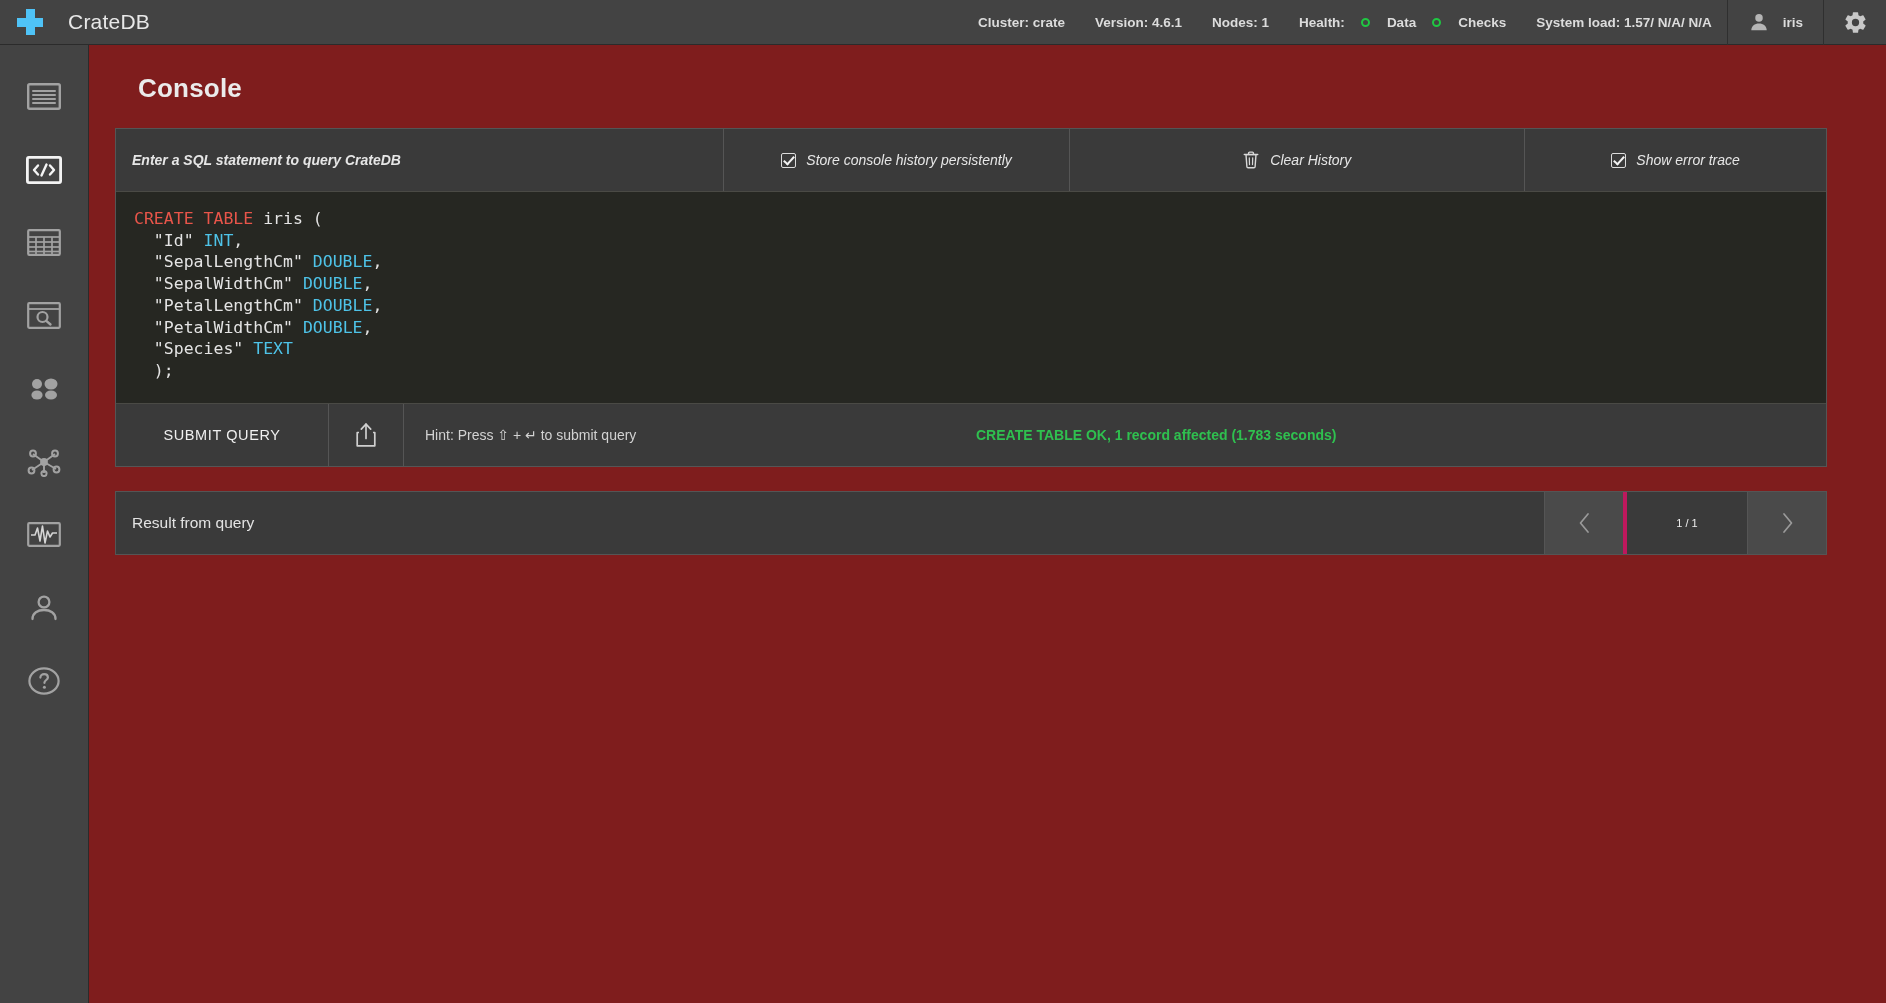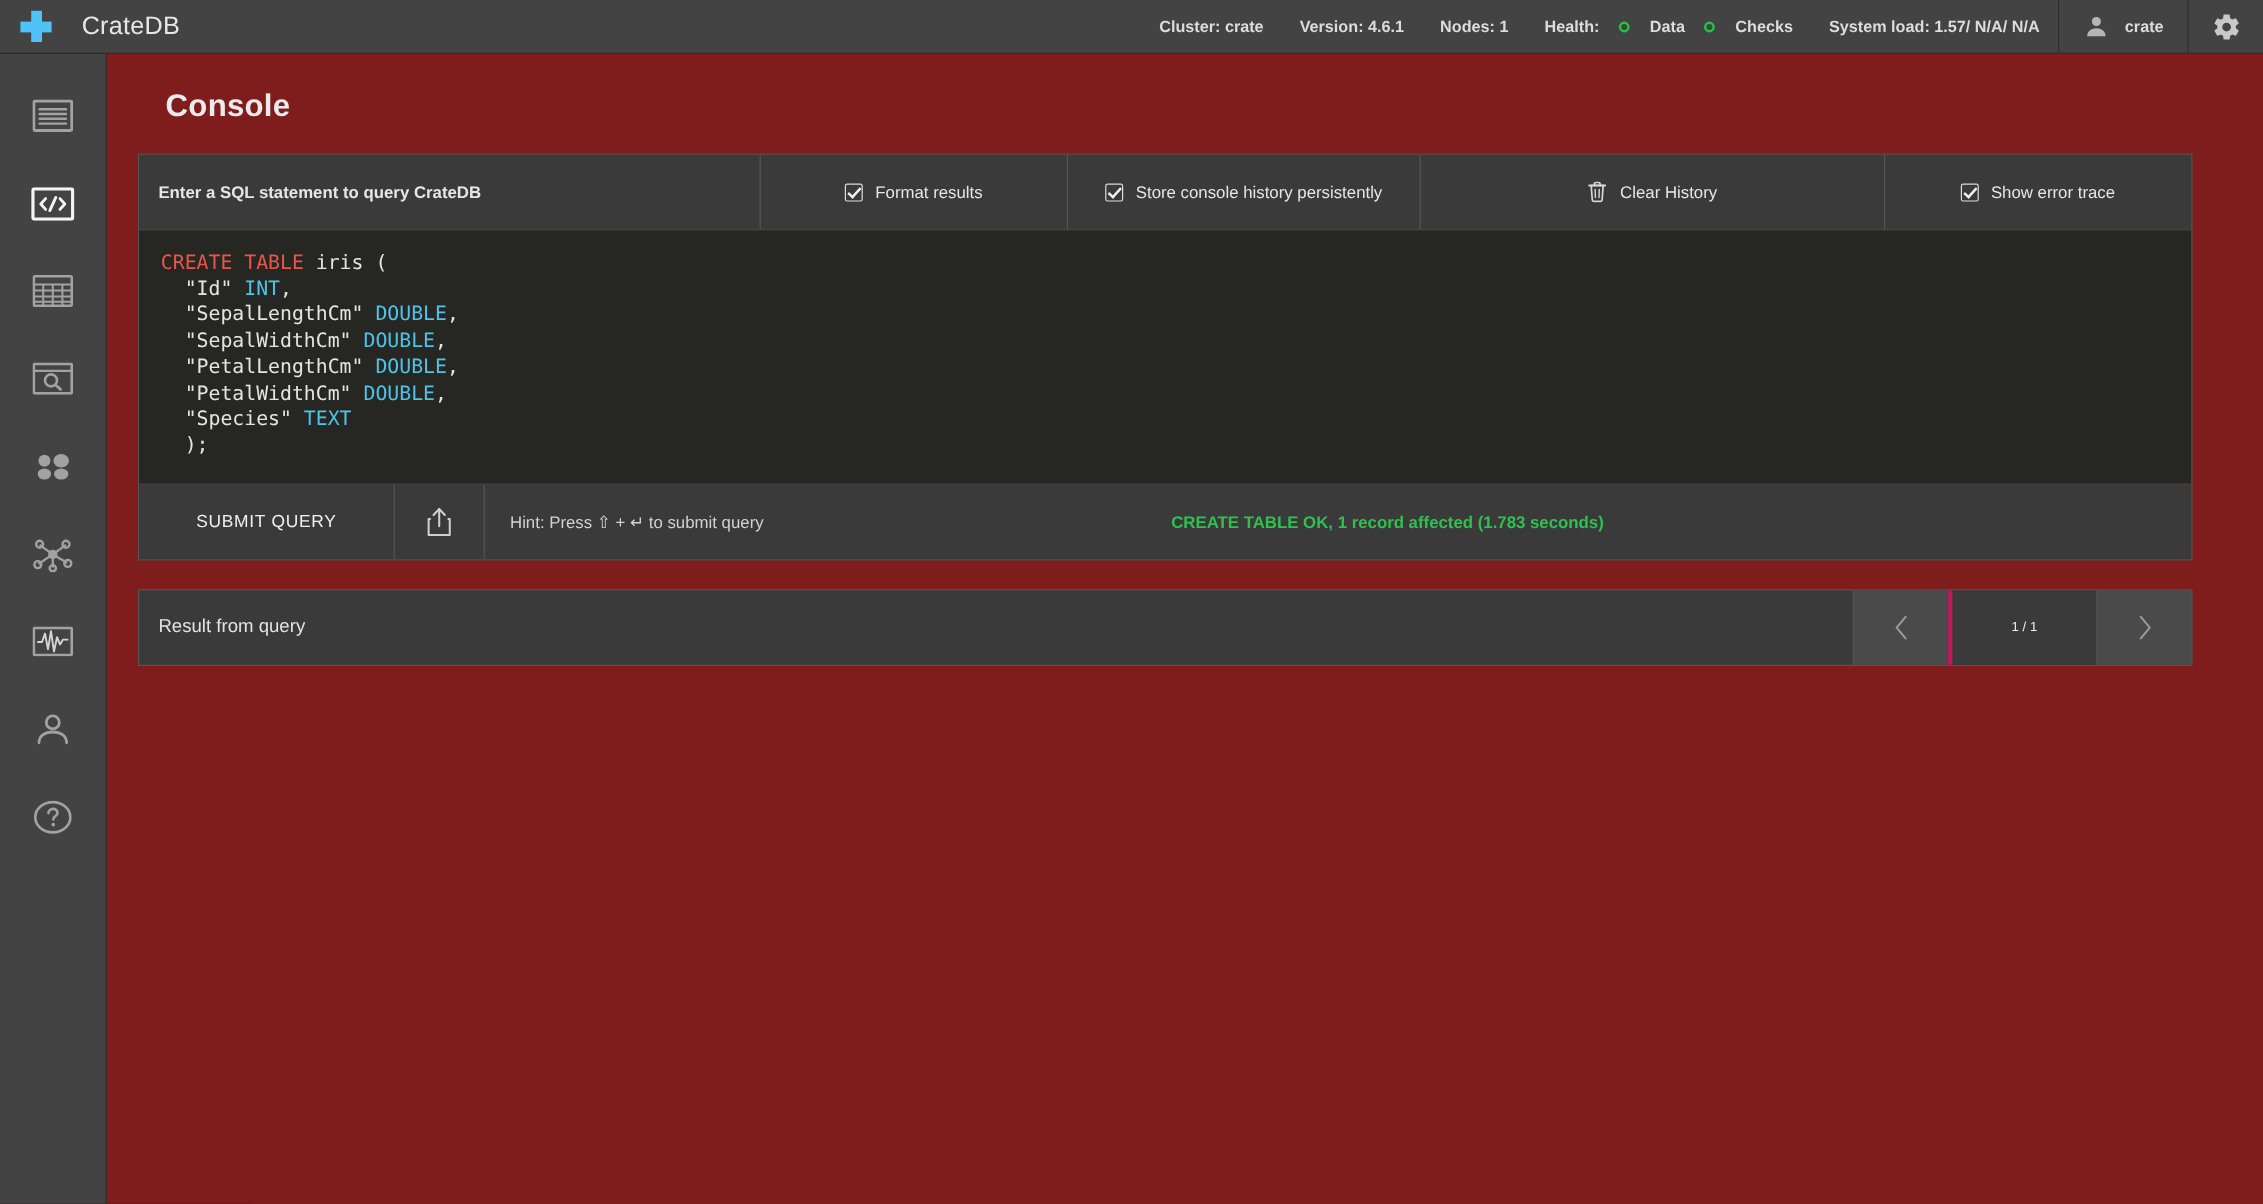--- a/index.html
+++ b/index.html
@@ -113,20 +113,21 @@
   .console-panel {
     margin: 24px 0 0 26px;
     width: 1712px;
     border: 1px solid #555;
   }
 
   .toolbar {
     display: flex;
     height: 62px;
     background: #3a3a3a;
+    font-style: italic;
   }
   .tb-cell {
     display: flex;
     align-items: center;
     border-right: 1px solid #555;
     color: #e6e6e6;
     font-size: 14px;
   }
   .tb-cell:last-child { border-right: none; }
   .tb-label {
@@ -284,21 +285,21 @@
     <div class="nav-stat">System load: 1.57/ N/A/ N/A</div>
   </div>
 
   <div class="nav-divider"></div>
 
   <div class="nav-user">
     <svg width="22" height="22" viewBox="0 0 24 24">
       <circle cx="12" cy="7.5" r="4.1" fill="#b5b5b5"></circle>
       <path d="M3.6 21c0-4.6 3.8-7.4 8.4-7.4s8.4 2.8 8.4 7.4z" fill="#b5b5b5"></path>
     </svg>
-    <span>crate</span>
+    <span>iris</span>
   </div>
 
   <div class="nav-divider"></div>
 
   <div class="nav-gear">
     <svg width="25" height="25" viewBox="0 0 24 24">
       <path fill="#c8c8c8" d="M19.4 13a7.8 7.8 0 000-2l2.1-1.6a.5.5 0 00.12-.64l-2-3.46a.5.5 0 00-.6-.22l-2.49 1a7.3 7.3 0 00-1.7-1L14.5 2.5a.5.5 0 00-.5-.42h-4a.5.5 0 00-.5.42L9.17 5.1a7.3 7.3 0 00-1.7 1l-2.49-1a.5.5 0 00-.6.22l-2 3.46a.5.5 0 00.12.64L4.6 11a7.8 7.8 0 000 2l-2.1 1.6a.5.5 0 00-.12.64l2 3.46a.5.5 0 00.6.22l2.49-1a7.3 7.3 0 001.7 1l.33 2.6a.5.5 0 00.5.42h4a.5.5 0 00.5-.42l.33-2.6a7.3 7.3 0 001.7-1l2.49 1a.5.5 0 00.6-.22l2-3.46a.5.5 0 00-.12-.64zM12 15.5A3.5 3.5 0 1115.5 12 3.5 3.5 0 0112 15.5z"></path>
     </svg>
   </div>
 </div>
@@ -405,24 +406,20 @@
 
 <div class="main">
 
   <div class="page-title">Console</div>
 
   <div class="console-panel">
 
     <div class="toolbar">
       <div class="tb-cell tb-label">Enter a SQL statement to query CrateDB</div>
 
-      <div class="tb-cell tb-opt">
-        <span class="chk"></span>
-        <span>Format results</span>
-      </div>
 
       <div class="tb-cell tb-opt wide">
         <span class="chk"></span>
         <span>Store console history persistently</span>
       </div>
 
       <div class="tb-cell tb-opt last">
         <svg width="16" height="18" viewBox="0 0 16 18">
           <path d="M1.3 3.6h13.4" stroke="#d8d8d8" stroke-width="1.5" stroke-linecap="round"></path>
           <path d="M5.6 3.6V2.1a1 1 0 011-1h2.8a1 1 0 011 1v1.5" fill="none" stroke="#d8d8d8" stroke-width="1.4"></path>

